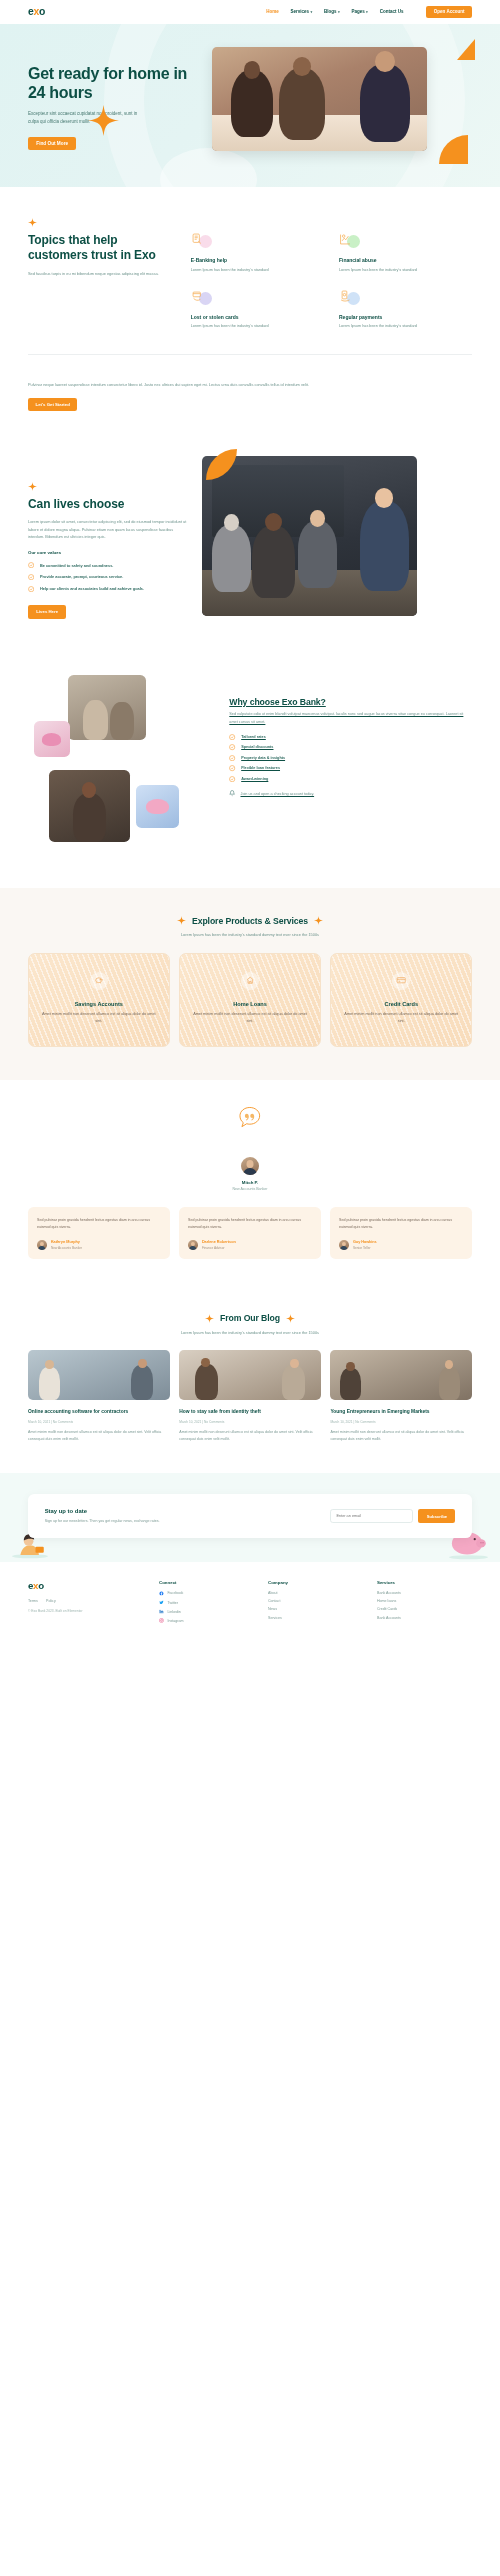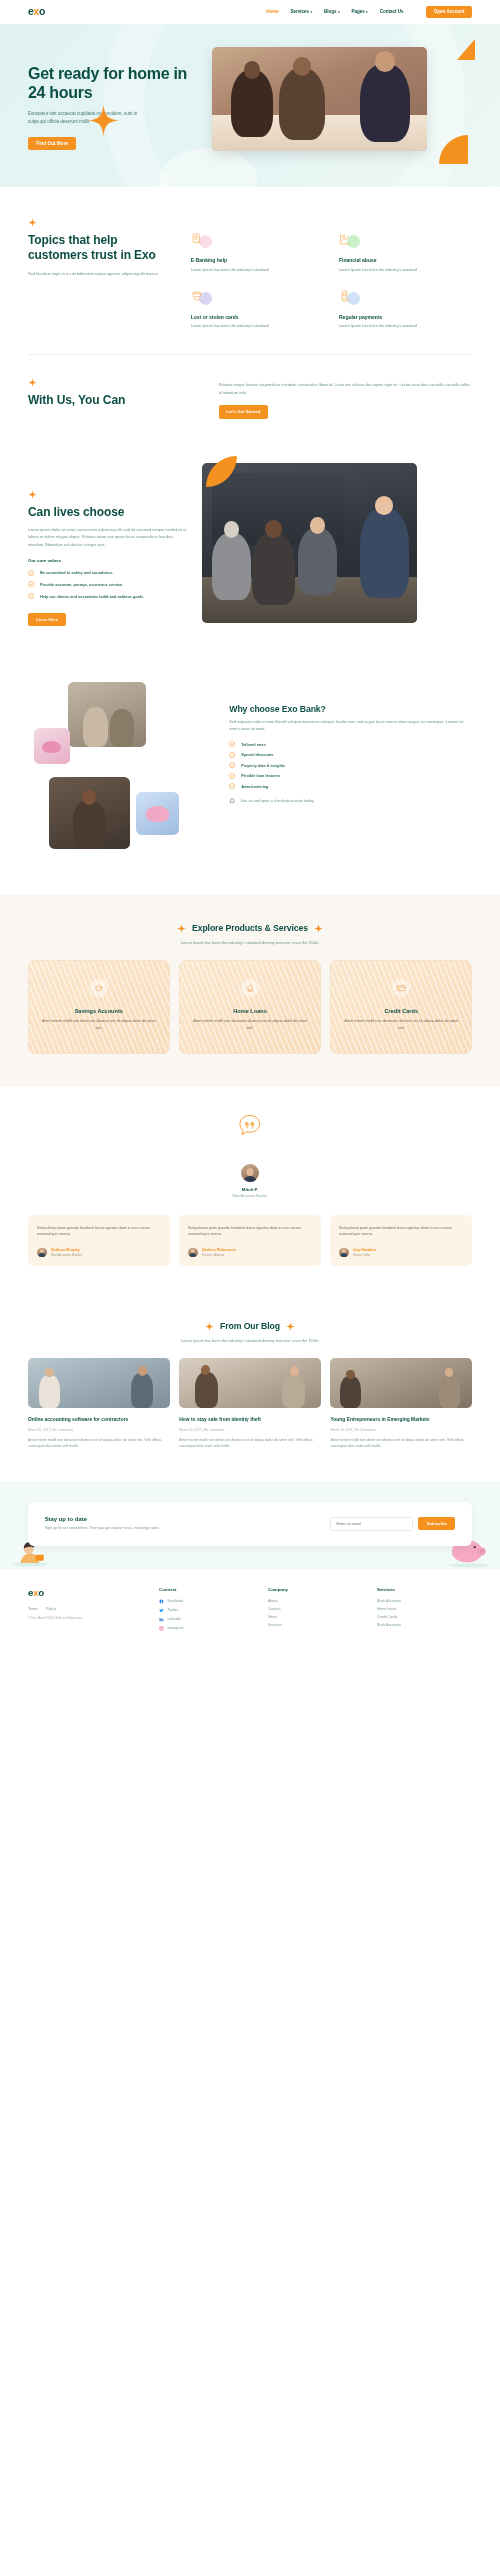--- a/index.html
+++ b/index.html
@@ -148,21 +148,21 @@
   .lives-photo .f1 { width: 15.3px; height: 16.7px; left: 21.5px; bottom: 85px; background:#d6cfc6; }
   .lives-photo .f2 { width: 16.7px; height: 18px; left: 63px; bottom: 85px; background:#6b4a36; }
   .lives-photo .f3 { width: 15.3px; height: 16.7px; left: 108px; bottom: 89px; background:#e0bc9b; }
   .lives-photo .f4 { width: 18px; height: 19.5px; right: 23.6px; bottom: 108px; background:#e8c2a0; }
   .orange-swoop {
     position: absolute; left: 4.2px; top: -2.8px; width: 31px; height: 31px;
     background: #f5911e; border-radius: 31px 0 31px 0; z-index: 5;
   }
 
   
-  .why { padding: 25px 28px 32px; display: flex; gap: 15.3px; position: relative; }
+  .why { padding: 25px 28px 32px; display: flex; gap: 15.3px; position: relative; text-decoration: underline; }
   .why-left { width: 186px; position: relative; height: 181px; }
   .ph {
     position: absolute; border-radius: 5.6px; overflow: hidden;
   }
   .ph.pa { left: 40px; top: 0; width: 78px; height: 65px;
            background: linear-gradient(160deg,#c2b7a6,#8e8070); }
   .ph.pb { left: 5.6px; top: 46px; width: 36px; height: 36px;
            background: linear-gradient(150deg,#f3d9e4,#e7aec5); }
   .ph.pc { left: 21px; top: 95px; width: 81px; height: 72px;
            background: linear-gradient(160deg,#6b5a4c,#3f352e); }
@@ -392,26 +392,20 @@
         </div>
         <div class="topic-h">Regular payments</div>
         <div class="topic-p">Lorem Ipsum has been the industry's standard</div>
       </div>
     </div>
   </div>
 
   <div class="divider"></div>
 
   <div class="withus">
-    <div class="withus-left">
-      <svg class="spark" viewBox="0 0 24 24">
-        <path d="M12 0 C13 9 15 11 24 12 C15 13 13 15 12 24 C11 15 9 13 0 12 C9 11 11 9 12 0 Z" fill="#f5911e"></path>
-      </svg>
-      <div class="sec-title">With Us, You Can</div>
-    </div>
     <div class="withus-right">
       <div class="withus-p">Pulvinar neque laoreet suspendisse interdum consectetur libero id. Justo nec ultrices dui sapien eget mi. Lectus urna duis convallis convallis tellus id interdum velit.</div>
       <button class="btn withus-btn">Let's Get Started</button>
     </div>
   </div>
 
   <div class="lives">
     <div class="lives-left">
       <svg class="spark" viewBox="0 0 24 24">
         <path d="M12 0 C13 9 15 11 24 12 C15 13 13 15 12 24 C11 15 9 13 0 12 C9 11 11 9 12 0 Z" fill="#f5911e"></path>

